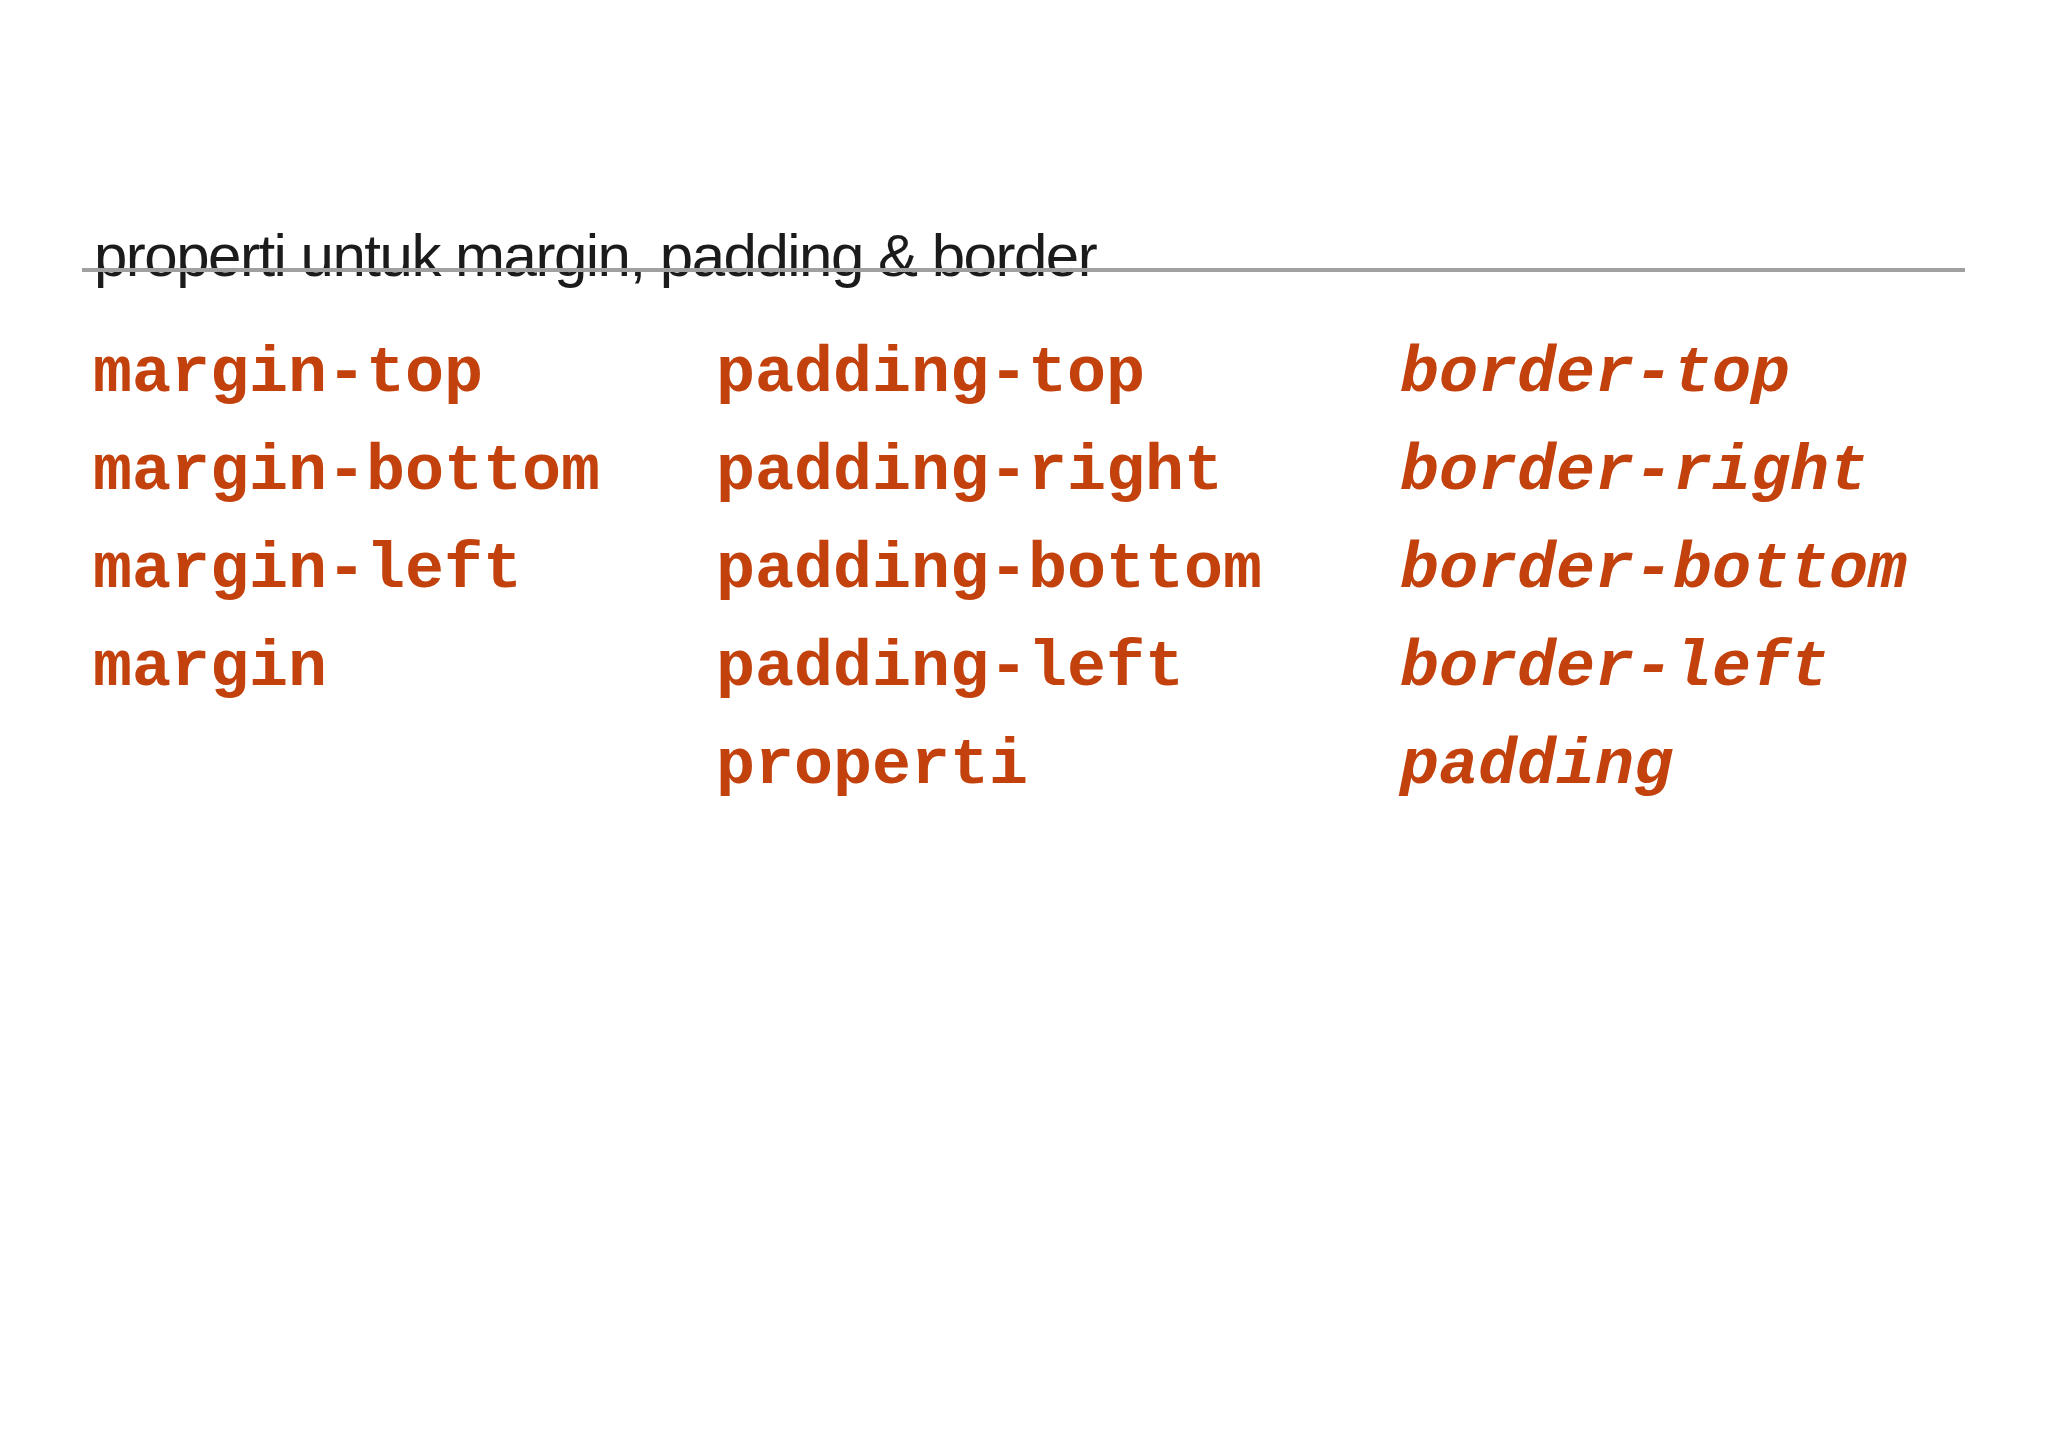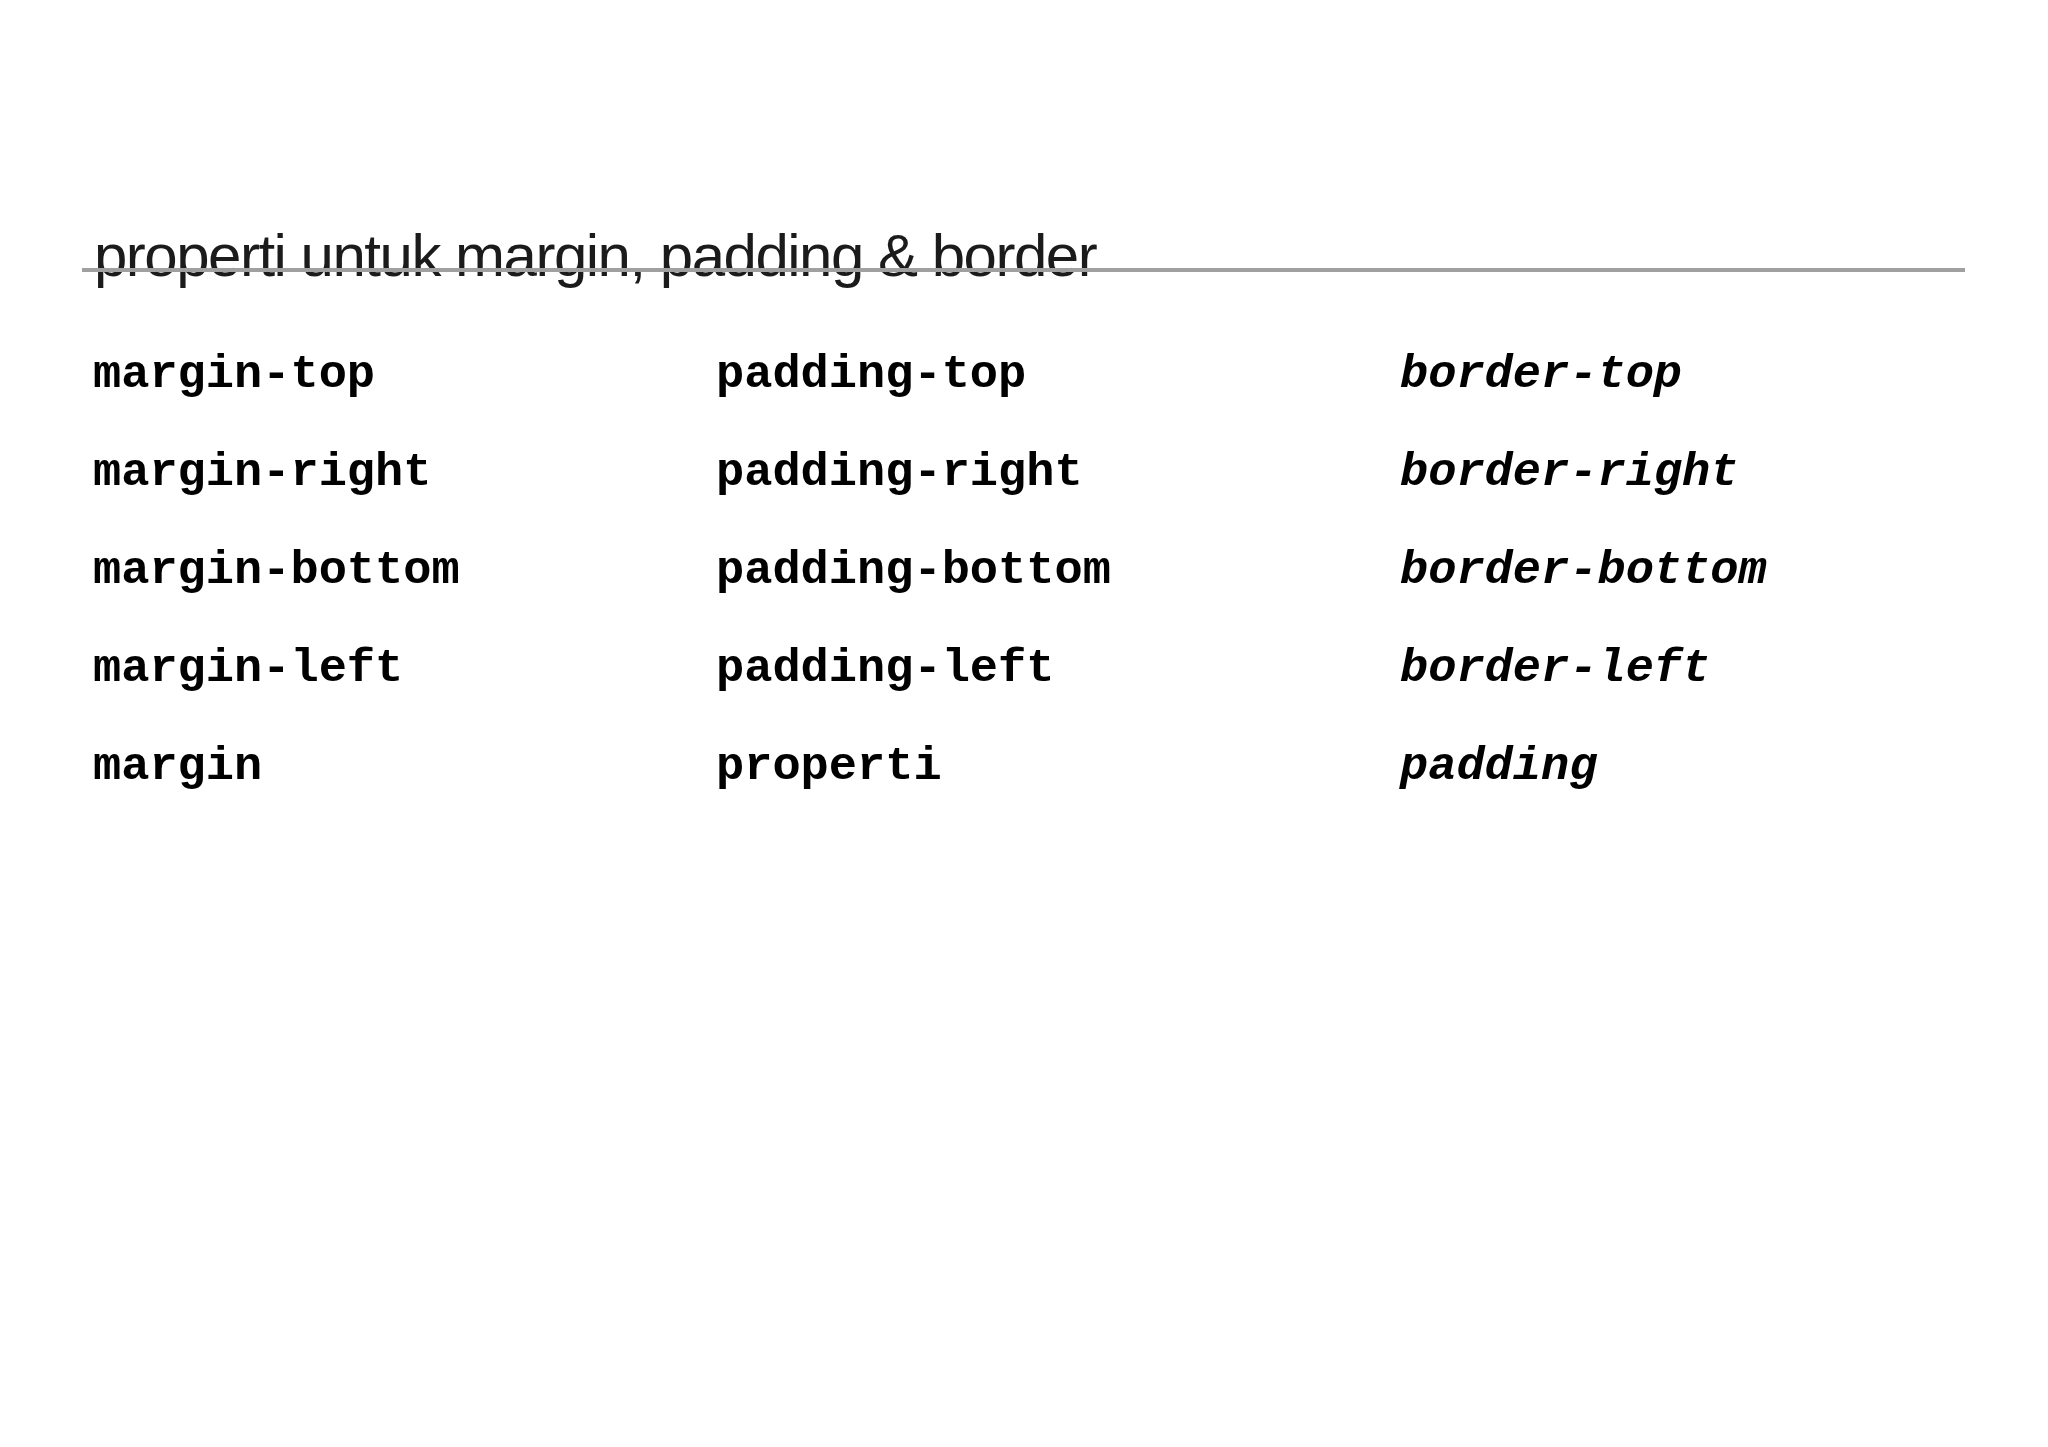--- a/index.html
+++ b/index.html
@@ -44,38 +44,37 @@
   }
   .col-margin  { left: 93px;  }
   .col-padding { left: 716px; }
   .col-border  { left: 1400px; font-style: italic; }
   .prop-item {
     height: 98px;
     display: flex;
     align-items: center;
     font-family: "Liberation Mono", "DejaVu Sans Mono", monospace;
     font-weight: 700;
-    font-size: 47px;
-    color: #000000;
+    font-size: 65px;
+    color: #c2410c;
     white-space: nowrap;
     line-height: 1;
   }
 </style>
 </head>
 <body>
 
 <div class="slide" style="background: rgb(255, 255, 255);">
 
   <h1 class="slide-title" style="color: rgb(27, 27, 27);">properti untuk margin, padding &amp; border</h1>
 
   <div class="divider" style="background: rgb(160, 160, 160);"></div>
 
   <div class="prop-col col-margin">
     <div class="prop-item">margin-top</div>
-    <div class="prop-item">margin-right</div>
     <div class="prop-item">margin-bottom</div>
     <div class="prop-item">margin-left</div>
     <div class="prop-item">margin</div>
   </div>
 
   <div class="prop-col col-padding">
     <div class="prop-item">padding-top</div>
     <div class="prop-item">padding-right</div>
     <div class="prop-item">padding-bottom</div>
     <div class="prop-item">padding-left</div>

